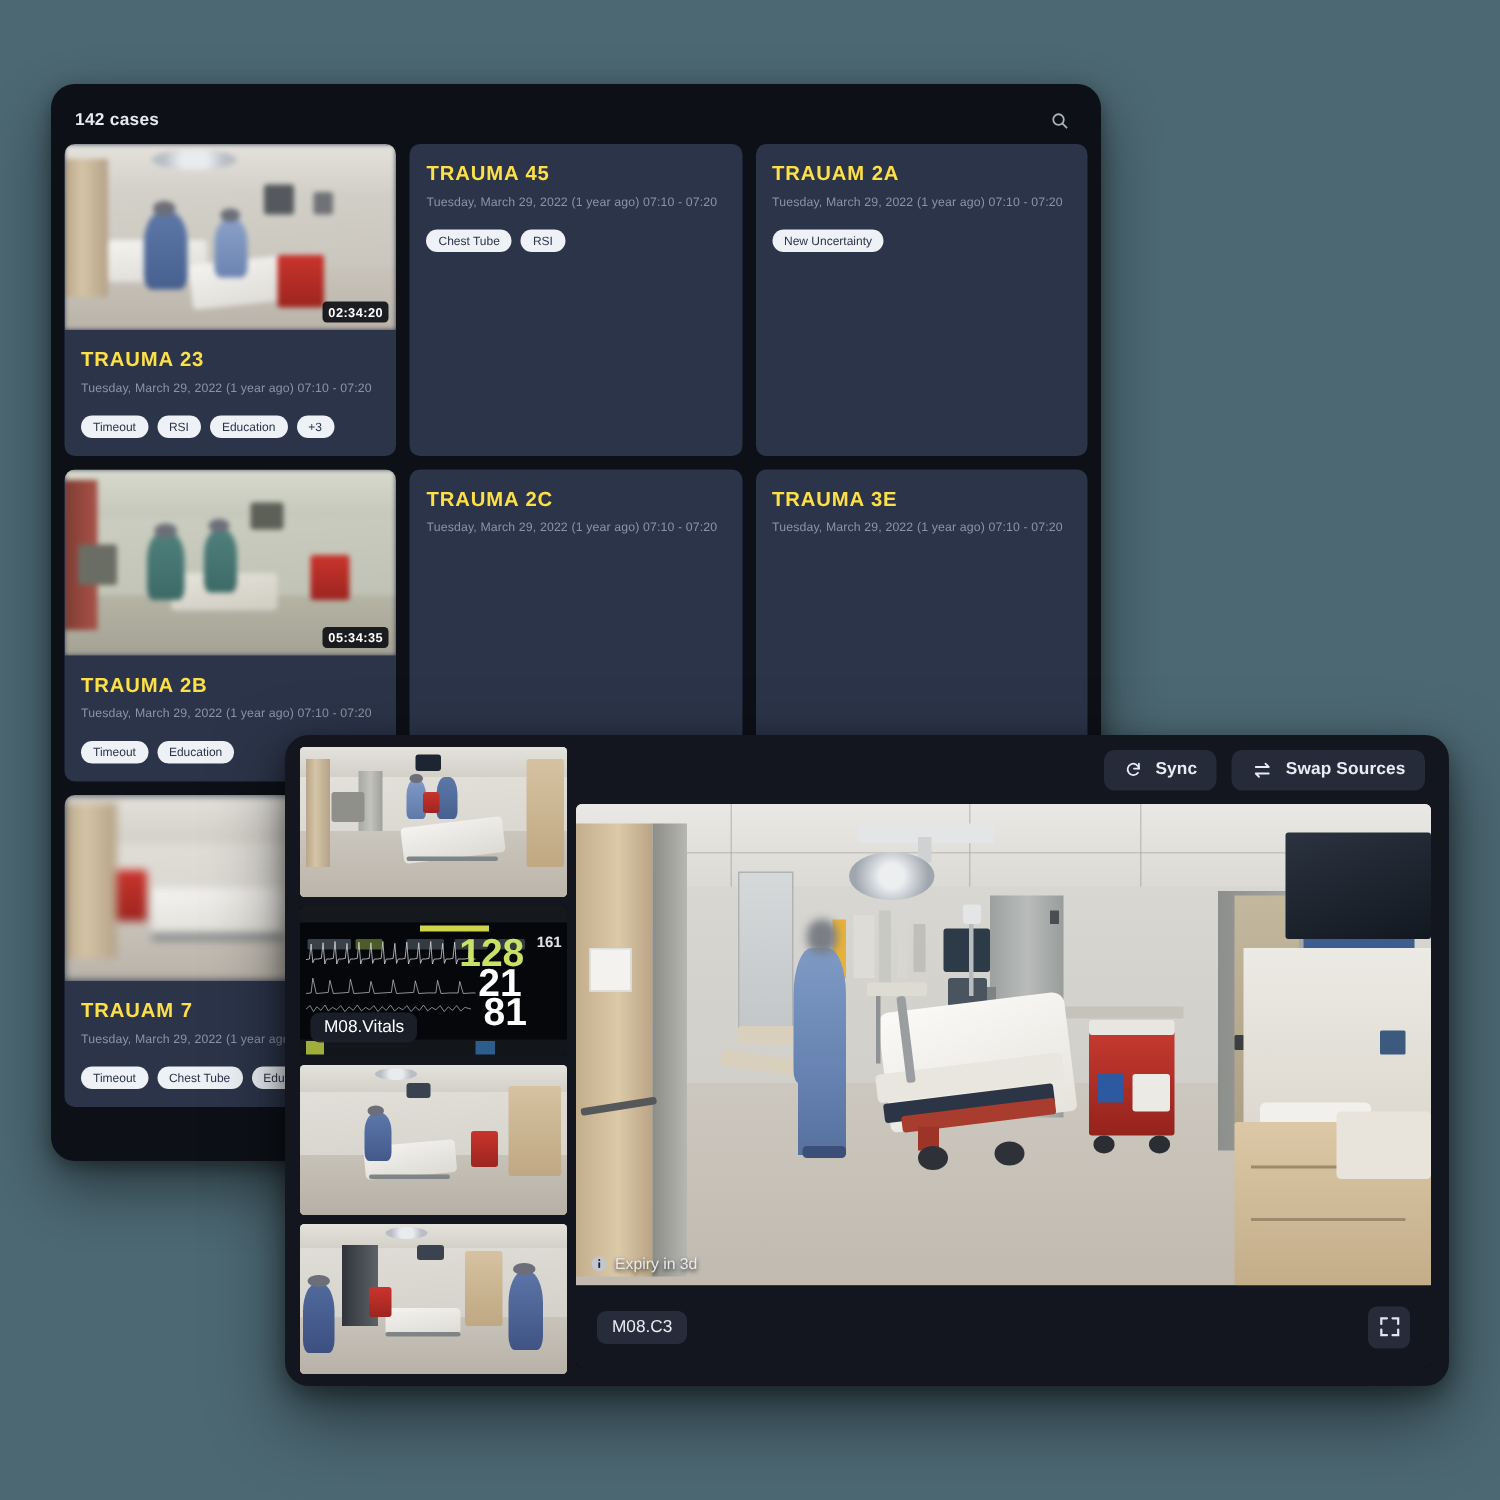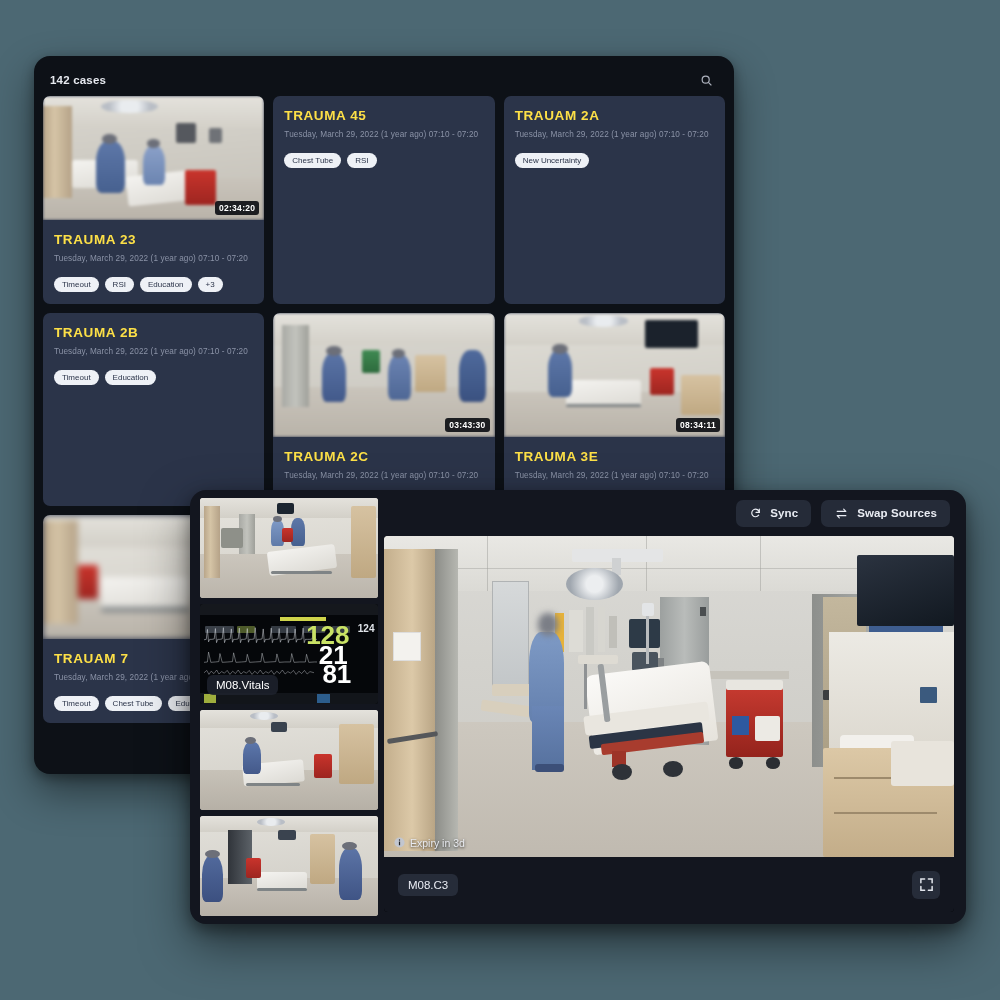--- a/index.html
+++ b/index.html
@@ -221,71 +221,56 @@
         <div class="card-body">
           <div class="case-title">TRAUAM 2A</div>
           <div class="case-sub">Tuesday, March 29, 2022 (1 year ago) 07:10 - 07:20</div>
           <div class="chips">
             <span class="chip">New Uncertainty</span>
           </div>
         </div>
       </div>
 
       <div class="case-card">
+        <div class="thumb">
+          <div class="thumb-img scene blurred">
+            <div class="sc-wall" style="background:linear-gradient(175deg,#cfd2c4,#b9bcae)"></div>
+            <div class="sc-ceil" style="background:linear-gradient(180deg,#d8dacd,#c4c7ba)"></div>
+            <div class="sc-floor" style="height:32%;background:linear-gradient(180deg,#b4b3a4,#a3a294)"></div>
+            <div class="sc-door" style="left:0;top:6%;width:10%;height:80%;background:linear-gradient(90deg,#7e3c33,#a95348)"></div>
+            <div class="sc-bed" style="left:32%;top:56%;width:32%;height:20%;background:linear-gradient(170deg,#e6e3da,#cfccc2)"></div>
+            <div class="sc-person-teal" style="left:25%;top:34%;width:11%;height:36%"></div>
+            <div class="sc-head" style="left:27%;top:29%;width:7%;height:8%"></div>
+            <div class="sc-person-teal" style="left:42%;top:32%;width:10%;height:34%"></div>
+            <div class="sc-head" style="left:43.5%;top:27%;width:6%;height:7%"></div>
+            <div class="sc-cart" style="left:74%;top:46%;width:12%;height:24%"></div>
+            <div class="sc-mon" style="left:4%;top:40%;width:12%;height:22%;background:#6a6d63"></div>
+            <div class="sc-mon" style="left:56%;top:18%;width:10%;height:14%;background:#5d6057"></div>
+          </div>
+          <span class="dur">05:34:35</span>
+        </div>
         <div class="card-body">
           <div class="case-title">TRAUMA 2B</div>
           <div class="case-sub">Tuesday, March 29, 2022 (1 year ago) 07:10 - 07:20</div>
           <div class="chips">
             <span class="chip">Timeout</span>
             <span class="chip">Education</span>
           </div>
         </div>
       </div>
 
       <div class="case-card">
-        <div class="thumb">
-          <div class="thumb-img scene blurred">
-            <div class="sc-wall" style="background:linear-gradient(175deg,#dbd9d2,#c6c3bb)"></div>
-            <div class="sc-ceil"></div>
-            <div class="sc-floor" style="height:40%"></div>
-            <div class="sc-door2" style="left:4%;top:10%;width:12%;height:66%"></div>
-            <div class="sc-person-blue" style="left:22%;top:32%;width:11%;height:40%;background:linear-gradient(180deg,#5a74a6,#42598a)"></div>
-            <div class="sc-head" style="left:24%;top:27%;width:7%;height:8%"></div>
-            <div class="sc-person-blue" style="left:52%;top:34%;width:10%;height:36%;background:linear-gradient(180deg,#6b83b2,#4e6795)"></div>
-            <div class="sc-head" style="left:53.5%;top:29%;width:6%;height:7%"></div>
-            <div class="sc-person-blue" style="left:84%;top:30%;width:12%;height:42%;background:linear-gradient(180deg,#4f6a9c,#3a5180)"></div>
-            <div class="sc-cart" style="left:40%;top:30%;width:8%;height:18%;background:linear-gradient(180deg,#3f8a52,#2d6a3c)"></div>
-            <div class="sc-cab" style="left:64%;top:34%;width:14%;height:30%"></div>
-          </div>
-          <span class="dur">03:43:30</span>
-        </div>
         <div class="card-body">
           <div class="case-title">TRAUMA 2C</div>
           <div class="case-sub">Tuesday, March 29, 2022 (1 year ago) 07:10 - 07:20</div>
           <div class="chips"></div>
         </div>
       </div>
 
       <div class="case-card">
-        <div class="thumb">
-          <div class="thumb-img scene blurred">
-            <div class="sc-wall" style="background:linear-gradient(175deg,#e0ded7,#cbc8c0)"></div>
-            <div class="sc-ceil"></div>
-            <div class="sc-floor" style="height:36%"></div>
-            <div class="sc-mon" style="left:64%;top:6%;width:24%;height:22%;background:#1b222c"></div>
-            <div class="sc-bed" style="left:28%;top:54%;width:34%;height:22%"></div>
-            <div class="sc-bedframe" style="left:28%;top:73%;width:34%;height:3%"></div>
-            <div class="sc-person-blue" style="left:20%;top:30%;width:11%;height:38%"></div>
-            <div class="sc-head" style="left:22%;top:25%;width:7%;height:8%"></div>
-            <div class="sc-cart" style="left:66%;top:44%;width:11%;height:22%"></div>
-            <div class="sc-cab" style="left:80%;top:50%;width:18%;height:32%"></div>
-            <div class="sc-light" style="left:34%;top:2%;width:22%;height:9%"></div>
-          </div>
-          <span class="dur">08:34:11</span>
-        </div>
         <div class="card-body">
           <div class="case-title">TRAUMA 3E</div>
           <div class="case-sub">Tuesday, March 29, 2022 (1 year ago) 07:10 - 07:20</div>
           <div class="chips"></div>
         </div>
       </div>
 
       <div class="case-card">
         <div class="thumb">
           <div class="thumb-img scene blurmore">
@@ -372,21 +357,21 @@
           </svg>
           <svg style="position:absolute;left:2%;top:40%;width:64%;height:22%" viewBox="0 0 200 60" preserveAspectRatio="none">
             <polyline fill="none" stroke="#c9cdd2" stroke-width="1" points="0,50 6,49 8,22 12,50 20,49 26,48 28,26 32,50 42,49 50,48 52,24 56,50 66,49 74,48 76,28 80,50 90,49 100,48 102,25 106,50 116,49 126,48 128,27 132,50 142,49 152,49 154,26 158,50 168,49 178,49 180,28 184,50 194,49 200,49"></polyline>
           </svg>
           <svg style="position:absolute;left:2%;top:60%;width:62%;height:16%" viewBox="0 0 200 40" preserveAspectRatio="none">
             <polyline fill="none" stroke="#b8bcc2" stroke-width="1" points="0,22 5,16 9,26 13,18 18,24 23,15 27,25 32,19 37,23 42,16 47,26 52,18 57,24 62,15 67,25 72,19 77,23 82,16 87,26 92,18 97,24 102,15 107,25 112,19 117,23 122,16 127,26 132,18 137,24 142,15 147,25 152,19 157,23 162,16 167,26 172,18 177,24 182,16 187,25 192,19 200,22"></polyline>
           </svg>
           <div class="vit-num" style="right:16%;top:20%;font-size:26px;color:#c9e265">128</div>
           <div class="vit-num" style="right:17%;top:40%;font-size:26px;color:#ffffff">21</div>
           <div class="vit-num" style="right:15%;top:59%;font-size:26px;color:#ffffff">81</div>
-          <div class="vit-num" style="right:2%;top:20%;font-size:10px;color:#dfe3e8">124</div>
+          <div class="vit-num" style="right:2%;top:20%;font-size:10px;color:#dfe3e8">161</div>
           <div class="vit-bot"></div>
           <div style="position:absolute;left:2%;bottom:1%;width:7%;height:9%;background:#9fae3d"></div>
           <div style="position:absolute;left:66%;bottom:1%;width:7%;height:9%;background:#2c5d8c"></div>
           <span class="rail-label">M08.Vitals</span>
         </div>
       </div>
 
       <div class="rail-item">
         <div class="scene">
           <div class="sc-wall" style="background:linear-gradient(175deg,#e4e2dc,#cfccc4)"></div>

